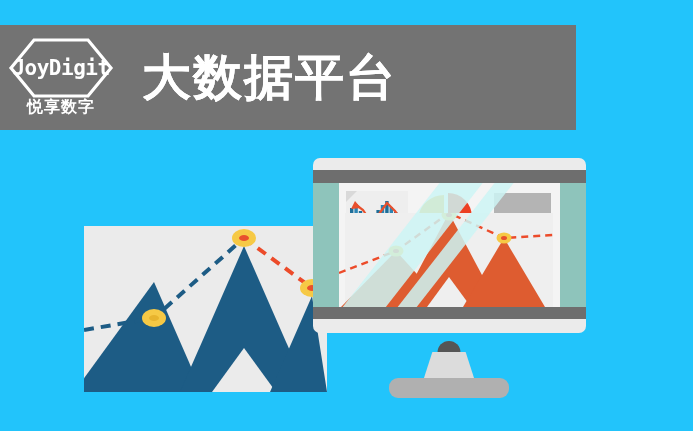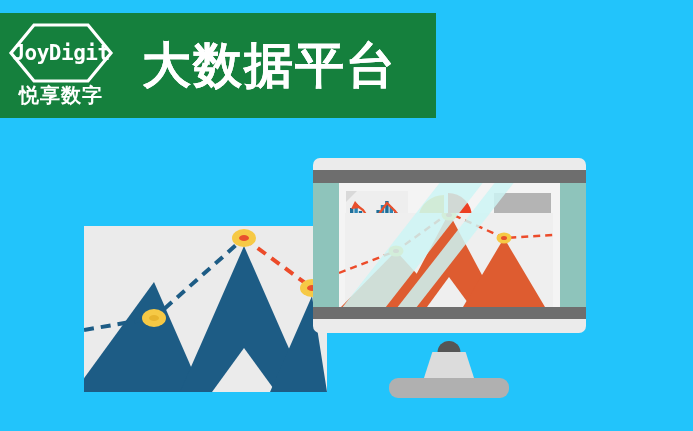--- a/index.html
+++ b/index.html
@@ -6,37 +6,37 @@
   body{
     width:693px;height:431px;overflow:hidden;
     background:#22c4fb;
     font-family:"Liberation Sans","DejaVu Sans",sans-serif;
     position:relative;
   }
   #stage{position:absolute;left:0;top:0;width:693px;height:431px;overflow:hidden;}
 
   
   .banner{
-    position:absolute;left:0;top:13px;width:436px;height:105px;
-    background:#15803d;
+    position:absolute;left:0;top:25px;width:576px;height:105px;
+    background:#737373;
     display:flex;align-items:center;
   }
   .logo-block{
     position:relative;width:122px;height:105px;flex:0 0 122px;
     display:flex;flex-direction:column;align-items:center;justify-content:center;
   }
   .hexwrap{position:relative;width:108px;height:62px;display:flex;align-items:center;justify-content:center;}
   .hexwrap svg{position:absolute;left:50%;top:50%;transform:translate(-50%,-50%);}
   .logo-word{
     position:relative;z-index:2;color:#ffffff;font-size:21px;font-weight:bold;
     letter-spacing:-0.5px;font-family:"DejaVu Sans Mono","Liberation Mono",monospace;
     line-height:1;white-space:nowrap;
   }
   .logo-cn{
-    color:#ffffff;font-size:20px;font-weight:bold;letter-spacing:1px;
+    color:#ffffff;font-size:16px;font-weight:bold;letter-spacing:1px;
     margin-top:-2px;white-space:nowrap;
   }
   .banner-title{
     color:#ffffff;font-size:49px;font-weight:bold;letter-spacing:2px;
     line-height:1;margin-left:20px;white-space:nowrap;
     text-shadow:0 0 0 #fff;
   }
 
   
   .left-panel{

